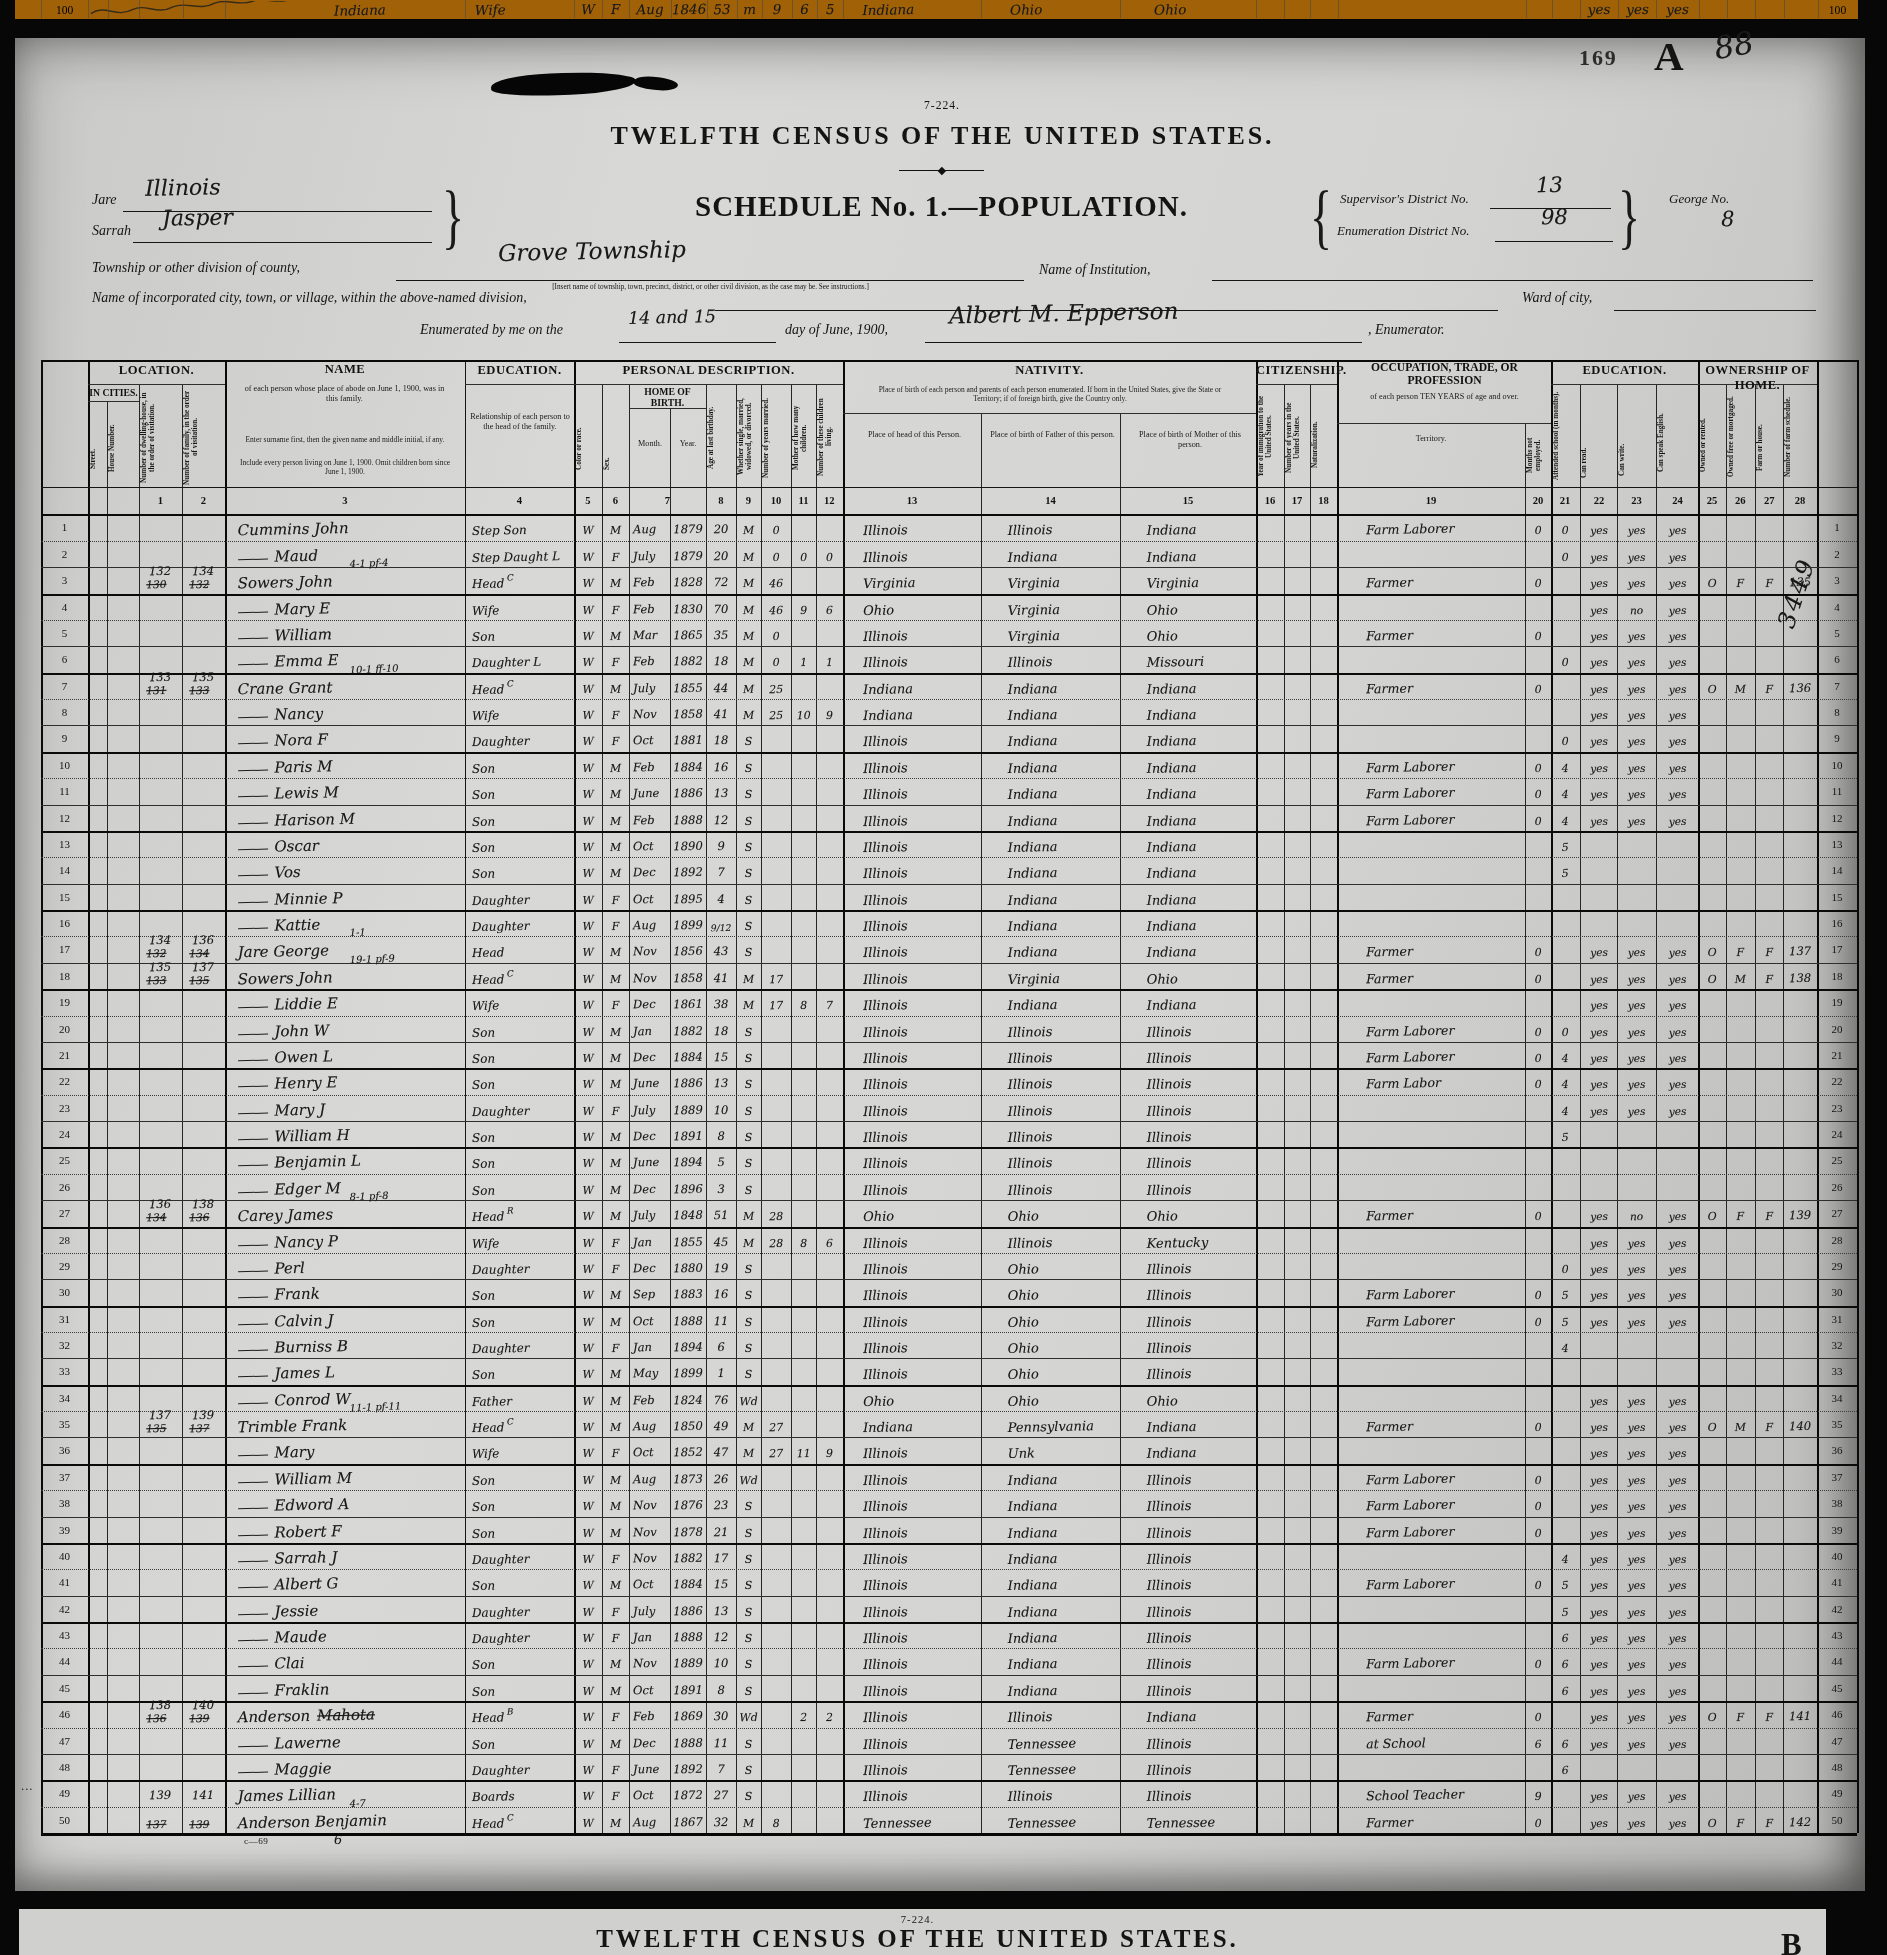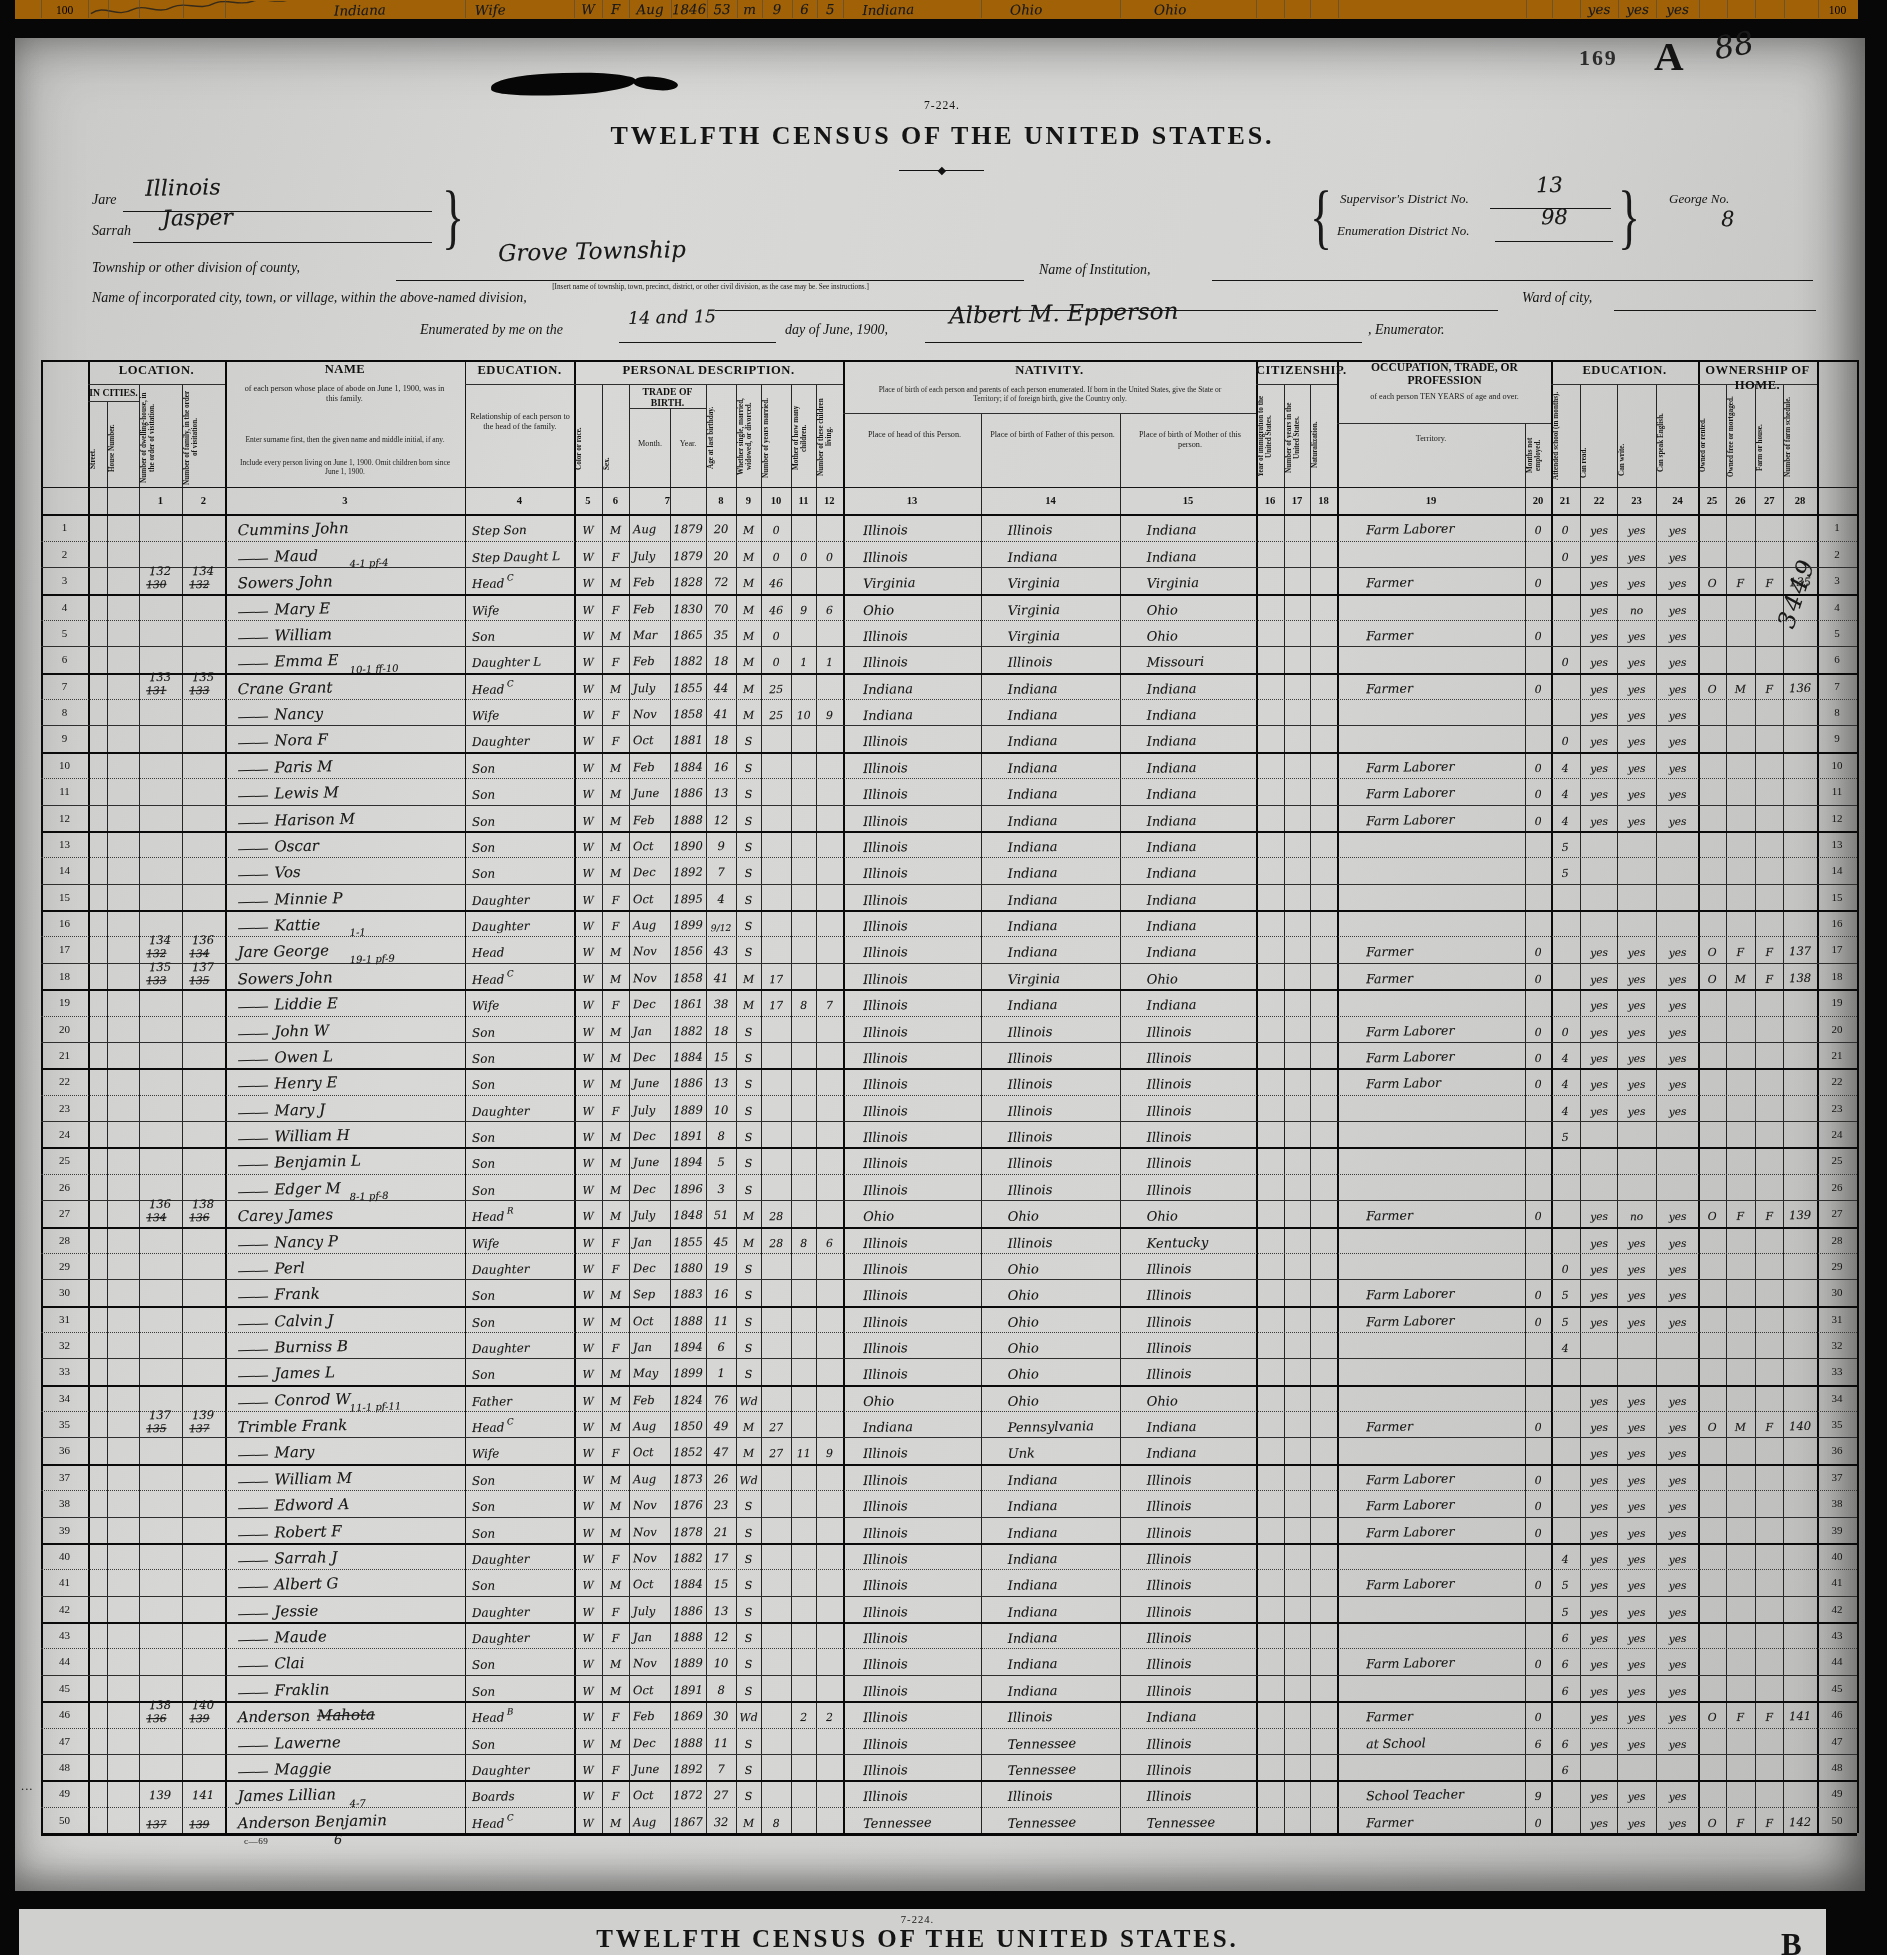--- a/index.html
+++ b/index.html
@@ -160,20 +160,21 @@
     </div>
 
   <div id="page">
     <div class="blob" id="blob1"></div>
     <div class="blob" id="blob2"></div>
   </div>
 
   <div class="pr ctr" id="formno">7-224.</div>
   <div class="pr ctr" id="title">TWELFTH CENSUS OF THE UNITED STATES.</div>
   <div id="ornament"></div>
+  <div class="pr ctr" id="schedule">SCHEDULE No. 1.—POPULATION.</div>
 
   <div class="pr lab" id="state-label">Jare</div>
   <div class="pr hw" id="state-value">Illinois</div>
   <div class="rule" id="state-rule"></div>
   <div class="pr lab" id="county-label">Sarrah</div>
   <div class="pr hw" id="county-value">Jasper</div>
   <div class="rule" id="county-rule"></div>
   <div class="brace" id="brace-l">}</div>
   <div class="brace" id="brace-m">{</div>
   <div class="brace" id="brace-r">}</div>
@@ -318,21 +319,21 @@
     <div class="hl k2" style="top: 1833px; left: 41px; width: 1816px;"></div>
     <div class="gtitle" style="left: 89px; width: 135px; top: 363px;">LOCATION.</div>
     <div class="stitle" style="left: 89px; width: 49px; top: 387px;">IN CITIES.</div>
     <div class="gtitle" style="left: 225px; width: 240px; top: 362px;">NAME</div>
     <div class="desc" style="left: 239px; width: 211px; top: 384px;">of each person whose place of abode on June 1, 1900, was in this family.</div>
     <div class="note" style="left: 237px; width: 216px; top: 435px;">Enter surname first, then the given name and middle initial, if any.</div>
     <div class="note" style="left: 237px; width: 216px; top: 458px;">Include every person living on June 1, 1900. Omit children born since June 1, 1900.</div>
     <div class="gtitle" style="left: 465px; width: 109px; top: 363px;">EDUCATION.</div>
     <div class="desc" style="left: 470px; width: 100px; top: 412px;">Relationship of each person to the head of the family.</div>
     <div class="gtitle" style="left: 574px; width: 269px; top: 363px;">PERSONAL DESCRIPTION.</div>
-    <div class="stitle" style="left: 629px; width: 77px; top: 386px;">TRADE OF BIRTH.</div>
+    <div class="stitle" style="left: 629px; width: 77px; top: 386px;">HOME OF BIRTH.</div>
     <div class="desc" style="left: 629px; width: 42px; top: 439px;">Month.</div>
     <div class="desc" style="left: 670px; width: 36px; top: 439px;">Year.</div>
     <div class="gtitle" style="left: 843px; width: 413px; top: 363px;">NATIVITY.</div>
     <div class="note" style="left: 865px; width: 370px; top: 385px;">Place of birth of each person and parents of each person enumerated.  If born in the United States, give the State or Territory; if of foreign birth, give the Country only.</div>
     <div class="desc" style="left: 853px; width: 123px; top: 430px;">Place of head of this Person.</div>
     <div class="desc" style="left: 990px; width: 125px; top: 430px;">Place of birth of Father of this person.</div>
     <div class="desc" style="left: 1129px; width: 122px; top: 430px;">Place of birth of Mother of this person.</div>
     <div class="gtitle" style="left: 1256px; width: 81px; top: 363px;">CITIZENSHIP.</div>
     <div class="gtitle2" style="left: 1344px; width: 201px; top: 361px;">OCCUPATION, TRADE, OR PROFESSION</div>
     <div class="desc" style="left: 1348px; width: 193px; top: 392px;">of each person TEN YEARS of age and over.</div>

